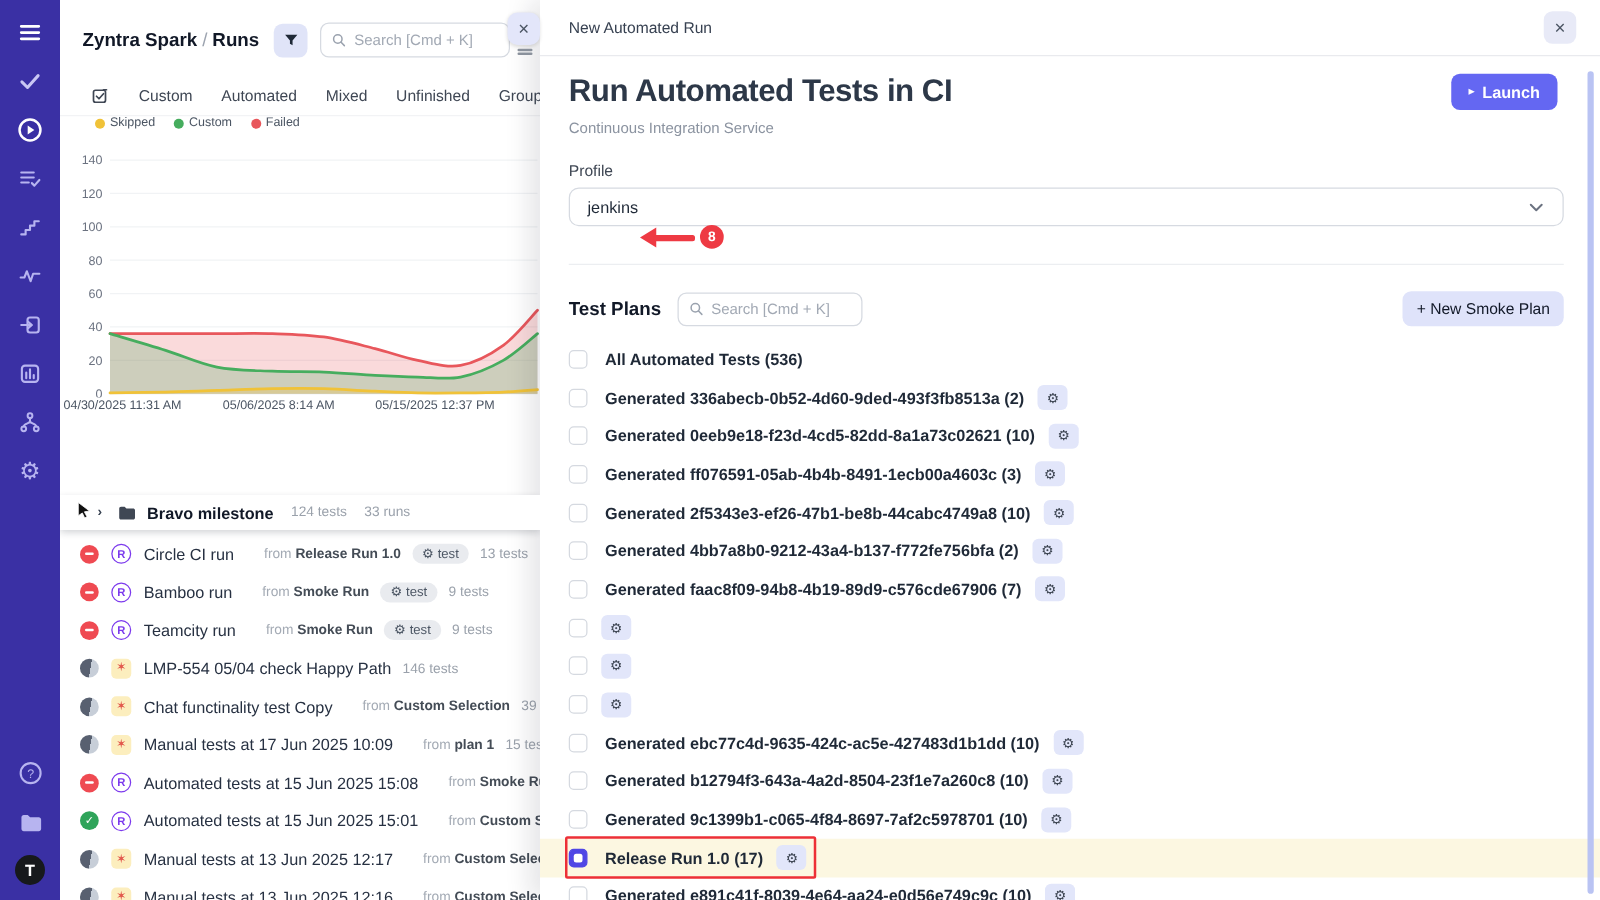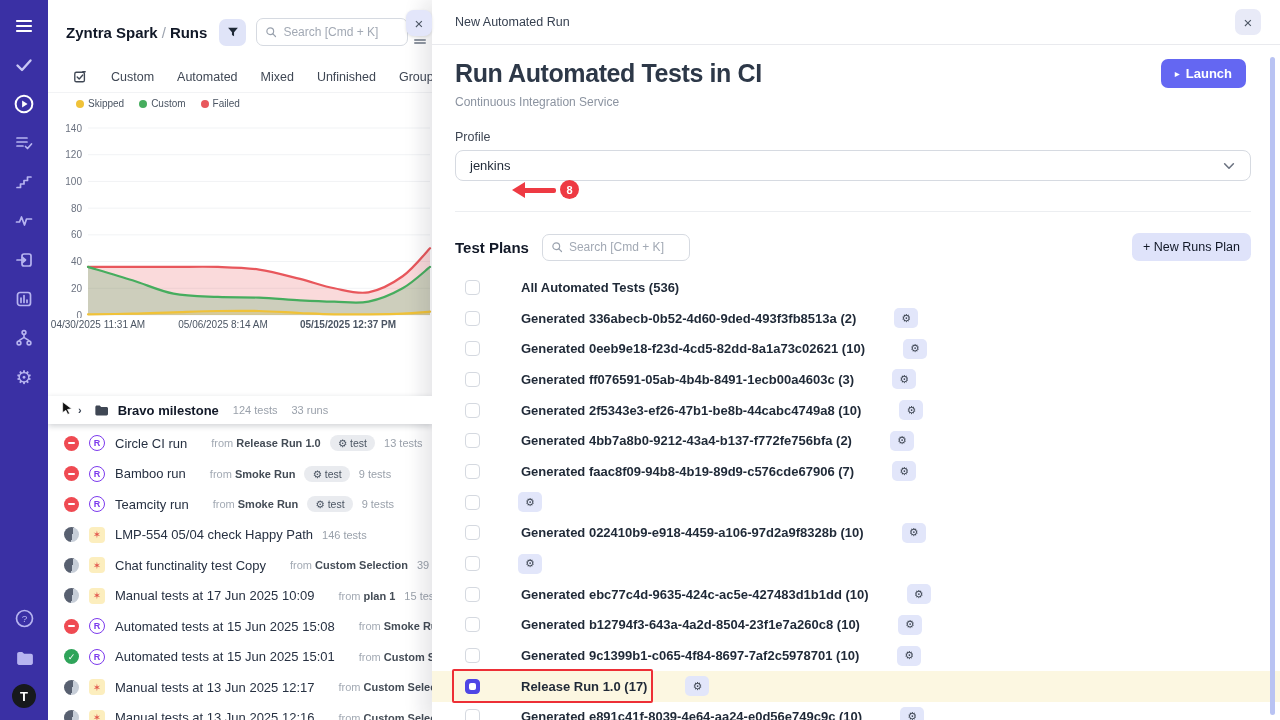--- a/index.html
+++ b/index.html
@@ -27,21 +27,21 @@
     display:flex;align-items:center;padding:0 8px;gap:6px;color:#a2a9b4;font-size:12px;white-space:nowrap;overflow:hidden;}
   .panel-close-x{position:absolute;left:406px;top:10px;width:26px;height:26px;background:#e3e6fa;border-radius:8px;
     display:flex;align-items:center;justify-content:center;font-size:15px;color:#4b5563;cursor:pointer;z-index:40;
     box-shadow:0 1px 3px rgba(0,0,0,.12);}
   .partial-icon{position:absolute;left:414px;top:39px;width:12px;height:5px;z-index:40;}
   .partial-icon i{display:block;height:2px;background:#8a919c;margin-bottom:1px;border-radius:1px;}
 
   .lp-tabs{height:30px;display:flex;align-items:center;padding-left:24px;gap:23px;}
   .tab{font-size:12.5px;color:#3f4754;font-weight:500;cursor:pointer;white-space:nowrap;}
   .tab-icon{width:16px;height:16px;}
-  .lp-legend{height:22px;display:flex;align-items:center;gap:15px;padding-left:28px;border-top:1px solid #f2f3f5;}
+  .lp-legend{height:22px;display:flex;align-items:flex-start;gap:15px;padding-left:28px;border-top:1px solid #f2f3f5;}
   .legend-item{display:flex;align-items:center;gap:4px;font-size:10px;color:#4b5563;cursor:pointer;}
   .legend-dot{width:8px;height:8px;border-radius:50%;}
 
   .chart-wrap{position:relative;margin-top:4px;height:222px;}
   .x-labels{position:relative;height:18px;overflow:hidden;}
   .x-labels span{position:absolute;top:1px;font-size:10px;color:#4b5563;transform:translateX(-50%);white-space:nowrap;}
 
   .milestone-row{position:relative;margin-top:56px;height:28px;background:#fff;display:flex;align-items:center;
     box-shadow:0 2px 6px rgba(15,23,42,.20);padding-left:30px;z-index:3;cursor:pointer;}
   .ms-cursor{position:absolute;left:13px;top:5px;z-index:4;}
@@ -90,21 +90,21 @@
   .divider{height:1px;background:#eceef1;margin-top:30px;}
 
   .tp-bar{margin-top:21px;display:flex;align-items:center;}
   .tp-heading{font-size:15px;font-weight:800;color:#111827;}
   .tp-search{width:148px;height:27px;border:1px solid #d6dae1;border-radius:7px;margin-left:13px;
     display:flex;align-items:center;padding:0 8px;gap:6px;color:#a2a9b4;font-size:12px;white-space:nowrap;overflow:hidden;}
   .new-plan-btn{margin-left:auto;background:#dfe3fa;border:none;border-radius:7px;padding:7px 11px;
     font-size:12.5px;color:#111827;cursor:pointer;font-family:inherit;}
 
   .plans-list{margin-top:11px;margin-left:-23px;margin-right:-29px;}
-  .plan-row{height:30.7px;display:flex;align-items:center;padding-left:33px;position:relative;cursor:pointer;gap:27px;}
+  .plan-row{height:30.7px;display:flex;align-items:center;padding-left:23px;position:relative;cursor:pointer;}
   .plan-row.hl{background:#fcf7e1;}
   .checkbox{width:15px;height:15px;border:1.5px solid #d5d9e0;border-radius:4px;background:#fff;flex:0 0 auto;
     display:flex;align-items:center;justify-content:center;cursor:pointer;}
   .checkbox.checked{background:#4f46e5;border-color:#4f46e5;}
   .checkbox.checked::after{content:"";width:7px;height:7px;background:#fff;border-radius:2px;}
   .plan-label{font-size:13px;font-weight:700;color:#1f2937;margin-left:14px;white-space:nowrap;}
   .plan-gear{width:24px;height:20px;background:#e2e6fa;border-radius:5px;margin-left:11px;display:flex;
     align-items:center;justify-content:center;font-size:11px;color:#3f4754;cursor:pointer;}
   .red-rect{position:absolute;left:20px;top:-2px;width:201px;height:34px;border:2.5px solid #ed2f36;border-radius:2px;
     pointer-events:none;z-index:6;}
@@ -257,21 +257,21 @@
         <path d="M40,148.9148C47.410000000000004,148.9148,70.21000000000001,148.9148,84.46000000000001,148.9148C98.71000000000001,148.9148,111.25,148.9148,125.5,148.9148C139.75,148.9148,155.71,148.46956666666668,169.96,148.9148C184.21,149.36003333333335,197.32,149.58265,211,151.5862C224.68,153.58974999999998,239.5,157.81946666666667,252.04,160.9361C264.58,164.05273333333335,274.84000000000003,168.05983333333333,286.24,170.286C297.64,172.51216666666667,309.04,176.29665,320.44,174.2931C331.84,172.28955000000002,344.38,165.61105,354.64,158.2647C364.9,150.91835,377.44,134.88994999999997,382,130.21499999999997L382,197L40,197Z" fill="rgba(232,87,92,0.22)" stroke="none"></path>
         <path d="M40,148.9148C47.410000000000004,151.14096666666669,70.21000000000001,157.81946666666664,84.46000000000001,162.27179999999998C98.71000000000001,166.72413333333333,111.25,172.84609166666667,125.5,175.6288C139.75,178.41150833333336,155.71,178.30020000000002,169.96,178.96805C184.21,179.6359,197.32,179.07935833333332,211,179.6359C224.68,180.19244166666667,239.5,181.63945,252.04,182.3073C264.58,182.97514999999999,274.84000000000003,183.42038333333335,286.24,183.643C297.64,183.86561666666665,309.04,185.86916666666667,320.44,183.643C331.84,181.41683333333333,344.38,176.07403333333332,354.64,170.286C364.9,164.49796666666668,377.44,152.4766666666667,382,148.9148L382,197L40,197Z" fill="rgba(70,173,94,0.25)" stroke="none"></path>
         <path d="M40,196.33215C47.410000000000004,196.22084166666667,70.21000000000001,195.998225,84.46000000000001,195.6643C98.71000000000001,195.330375,111.25,194.77383333333333,125.5,194.3286C139.75,193.88336666666666,155.71,193.21551666666664,169.96,192.9929C184.21,192.77028333333334,197.32,192.658975,211,192.9929C224.68,193.32682499999999,239.5,194.43990833333334,252.04,194.99645C264.58,195.55299166666668,274.84000000000003,196.10953333333333,286.24,196.33215C297.64,196.5547666666667,309.04,196.44345833333335,320.44,196.33215C331.84,196.22084166666667,344.38,196.10953333333333,354.64,195.6643C364.9,195.21906666666666,377.44,193.994675,382,193.66075L382,197L40,197Z" fill="rgba(240,194,56,0.28)" stroke="none"></path>
         <path d="M40,148.9148C47.410000000000004,148.9148,70.21000000000001,148.9148,84.46000000000001,148.9148C98.71000000000001,148.9148,111.25,148.9148,125.5,148.9148C139.75,148.9148,155.71,148.46956666666668,169.96,148.9148C184.21,149.36003333333335,197.32,149.58265,211,151.5862C224.68,153.58974999999998,239.5,157.81946666666667,252.04,160.9361C264.58,164.05273333333335,274.84000000000003,168.05983333333333,286.24,170.286C297.64,172.51216666666667,309.04,176.29665,320.44,174.2931C331.84,172.28955000000002,344.38,165.61105,354.64,158.2647C364.9,150.91835,377.44,134.88994999999997,382,130.21499999999997" fill="none" stroke="#e8575c" stroke-width="2.2" stroke-linecap="round"></path>
         <path d="M40,148.9148C47.410000000000004,151.14096666666669,70.21000000000001,157.81946666666664,84.46000000000001,162.27179999999998C98.71000000000001,166.72413333333333,111.25,172.84609166666667,125.5,175.6288C139.75,178.41150833333336,155.71,178.30020000000002,169.96,178.96805C184.21,179.6359,197.32,179.07935833333332,211,179.6359C224.68,180.19244166666667,239.5,181.63945,252.04,182.3073C264.58,182.97514999999999,274.84000000000003,183.42038333333335,286.24,183.643C297.64,183.86561666666665,309.04,185.86916666666667,320.44,183.643C331.84,181.41683333333333,344.38,176.07403333333332,354.64,170.286C364.9,164.49796666666668,377.44,152.4766666666667,382,148.9148" fill="none" stroke="#46ad5e" stroke-width="2.2" stroke-linecap="round"></path>
         <path d="M40,196.33215C47.410000000000004,196.22084166666667,70.21000000000001,195.998225,84.46000000000001,195.6643C98.71000000000001,195.330375,111.25,194.77383333333333,125.5,194.3286C139.75,193.88336666666666,155.71,193.21551666666664,169.96,192.9929C184.21,192.77028333333334,197.32,192.658975,211,192.9929C224.68,193.32682499999999,239.5,194.43990833333334,252.04,194.99645C264.58,195.55299166666668,274.84000000000003,196.10953333333333,286.24,196.33215C297.64,196.5547666666667,309.04,196.44345833333335,320.44,196.33215C331.84,196.22084166666667,344.38,196.10953333333333,354.64,195.6643C364.9,195.21906666666666,377.44,193.994675,382,193.66075" fill="none" stroke="#f0c238" stroke-width="2.2" stroke-linecap="round"></path>
       </svg>
     <div class="x-labels" id="x-labels">
         <span style="left: 50px;">04/30/2025 11:31 AM</span>
         <span style="left: 175px;">05/06/2025 8:14 AM</span>
-        <span style="left: 300px; font-weight: bold;">05/15/2025 12:37 PM</span>
+        <span style="left: 300px;">05/15/2025 12:37 PM</span>
       </div>
   </div>
 
   <div class="milestone-row">
     <span class="ms-cursor">
       <svg width="13" height="15" viewBox="0 0 16 18">
           <path d="M2 1l11 8.3-5 .9 2.6 4.9-2.3 1.1L6 11.3 2 14z" fill="#111" stroke="#fff" stroke-width="0.8"></path>
         </svg>
     </span>
     <span class="ms-chevron">›</span>
@@ -403,21 +403,21 @@
 
     <div class="tp-bar">
       <span class="tp-heading">Test Plans</span>
       <span class="tp-search">
         <svg width="12" height="12" viewBox="0 0 16 16">
             <circle cx="7" cy="7" r="4.5" stroke="#9aa2ae" stroke-width="1.6" fill="none"></circle>
             <path d="M10.5 10.5L14 14" stroke="#9aa2ae" stroke-width="1.6" stroke-linecap="round"></path>
           </svg>
         <span>Search [Cmd + K]</span>
       </span>
-      <button class="new-plan-btn">+ New Runs Plan</button>
+      <button class="new-plan-btn">+ New Smoke Plan</button>
     </div>
 
     <div class="plans-list" id="plans-list">
         <div class="plan-row">
           <span class="checkbox"></span>
           <span class="plan-label">All Automated Tests (536)</span>
         </div>
         <div class="plan-row">
           <span class="checkbox"></span>
           <span class="plan-label">Generated 336abecb-0b52-4d60-9ded-493f3fb8513a (2)</span>
@@ -447,21 +447,20 @@
           <span class="checkbox"></span>
           <span class="plan-label">Generated faac8f09-94b8-4b19-89d9-c576cde67906 (7)</span>
           <span class="plan-gear">⚙</span>
         </div>
         <div class="plan-row">
           <span class="checkbox"></span>
           <span class="plan-gear">⚙</span>
         </div>
         <div class="plan-row">
           <span class="checkbox"></span>
-          <span class="plan-label">Generated 022410b9-e918-4459-a106-97d2a9f8328b (10)</span>
           <span class="plan-gear">⚙</span>
         </div>
         <div class="plan-row">
           <span class="checkbox"></span>
           <span class="plan-gear">⚙</span>
         </div>
         <div class="plan-row">
           <span class="checkbox"></span>
           <span class="plan-label">Generated ebc77c4d-9635-424c-ac5e-427483d1b1dd (10)</span>
           <span class="plan-gear">⚙</span>

